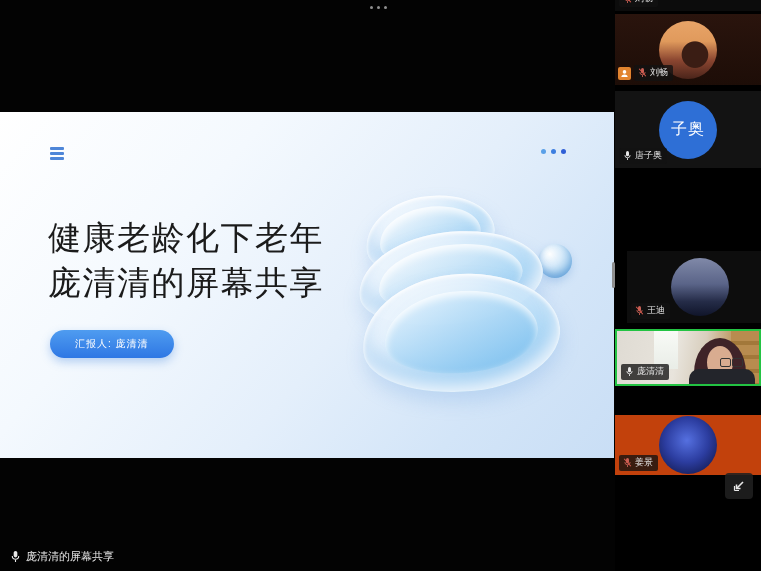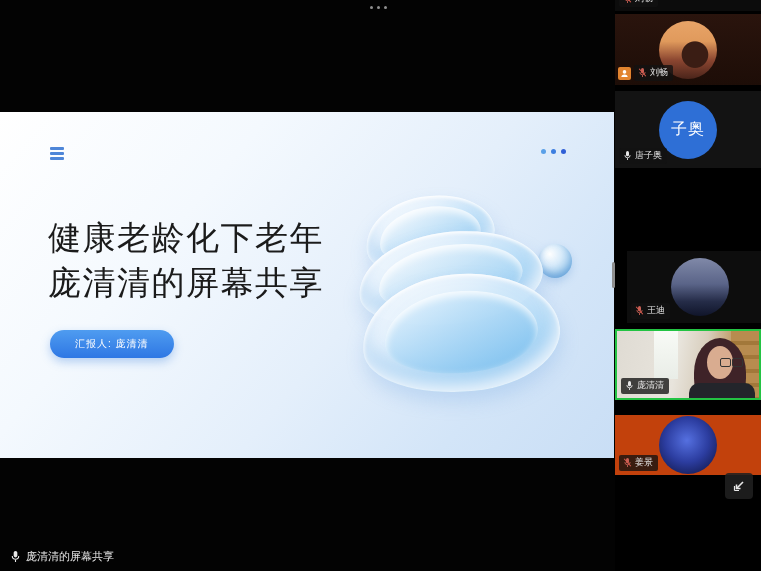--- a/index.html
+++ b/index.html
@@ -46,21 +46,21 @@
     color:#e8e8e8;font-size:11px;}
 
   
   .strip{position:absolute;left:615px;top:0;width:146px;height:571px;background:#000;overflow:hidden;}
   .tile{position:absolute;left:0;width:146px;overflow:hidden;box-sizing:border-box;background:#111;}
   .t0{top:-60px;height:71px;background:#0c0c0c;}
   .t1{top:14px;height:71px;background:linear-gradient(180deg,#2a140d,#1d0d07);}
   .t2{top:91px;height:77px;background:#131313;}
   .t3{top:174px;height:71px;background:#101010;}
   .t4{top:251px;height:72px;background:#0d0d0d;margin-left:12px;}
-  .t5{top:329px;height:71px;background:#14532d;}
+  .t5{top:329px;height:57px;background:#14532d;}
   .t6{top:415px;height:60px;background:#c2410c;padding-left:39px;}
   .t7{top:497px;height:74px;background:linear-gradient(180deg,#0b222a,#0d2831);}
   .tile.active{border:2px solid #23c343;}
 
   .avatar-wrap{position:absolute;inset:0;display:flex;align-items:center;justify-content:center;}
   .circle{width:58px;height:58px;border-radius:50%;display:flex;align-items:center;justify-content:center;}
   .initials{color:#fff;font-size:16px;letter-spacing:1px;}
   .sunset-photo{background:radial-gradient(circle at 62% 58%,#3a1d14 0 26%,rgba(0,0,0,0) 28%),
     linear-gradient(180deg,#e8a468 0%,#e09a5c 35%,#8a4530 68%,#4a241a 100%);}
   .portrait-photo{background:radial-gradient(circle at 58% 38%,#7a7a7a 0%,#4a4a4a 40%,#222 78%);}

